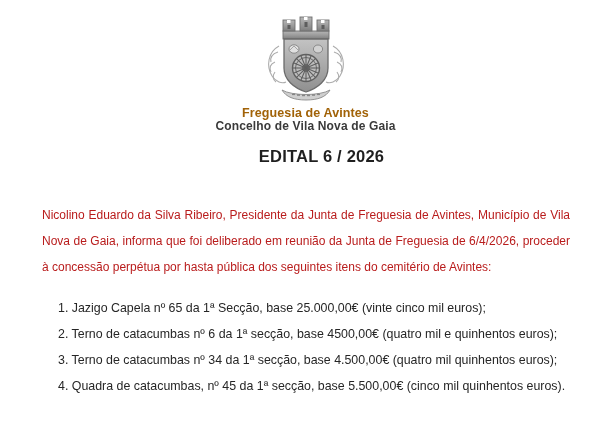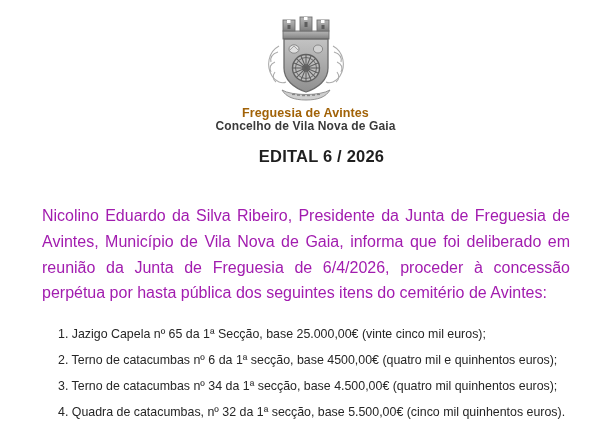--- a/index.html
+++ b/index.html
@@ -78,25 +78,25 @@
 
   
   .body-block {
     position: absolute;
     top: 203px;
     left: 42px;
     width: 528px;
   }
 
   .para {
-    font-size: 16px;
+    font-size: 12px;
     line-height: 25.8px;
     text-align: justify;
     text-justify: inter-word;
-    color: #a21caf;
+    color: #b91c1c;
     margin: 0;
   }
 
   .items {
     margin: 16px;
     padding: 0;
     list-style: none;
   }
   .item {
     font-size: 12.4px;
@@ -207,17 +207,17 @@
   <div class="doc-title">EDITAL 6 / 2026</div>
 
   <div class="body-block">
 
     <p class="para">Nicolino Eduardo da Silva Ribeiro, Presidente da Junta de Freguesia de Avintes, Município de Vila Nova de Gaia, informa que foi deliberado em reunião da Junta de Freguesia de 6/4/2026, proceder à concessão perpétua por hasta pública dos seguintes itens do cemitério de Avintes:</p>
 
     <ul class="items">
       <li class="item">1. Jazigo Capela nº 65 da 1ª Secção, base 25.000,00€ (vinte cinco mil euros);</li>
       <li class="item">2. Terno de catacumbas nº 6 da 1ª secção, base 4500,00€ (quatro mil e quinhentos euros);</li>
       <li class="item">3. Terno de catacumbas nº 34 da 1ª secção, base 4.500,00€ (quatro mil quinhentos euros);</li>
-      <li class="item">4. Quadra de catacumbas, nº 32 da 1ª secção, base 5.500,00€ (cinco mil quinhentos euros).</li>
+      <li class="item">4. Quadra de catacumbas, nº 45 da 1ª secção, base 5.500,00€ (cinco mil quinhentos euros).</li>
     </ul>
   </div>
 
 </div>
 
 </body></html>

